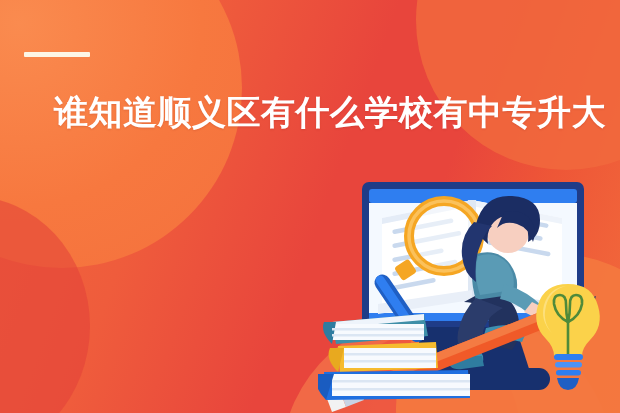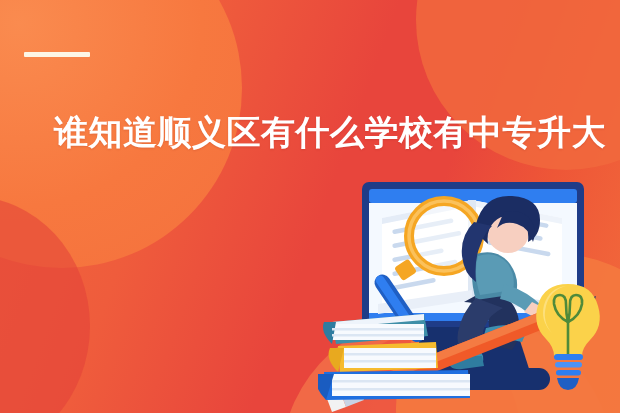--- a/index.html
+++ b/index.html
@@ -37,21 +37,21 @@
   #blob-mid-shadow{
     left:330px;bottom:-120px;width:190px;height:200px;
     background:#e8453c;opacity:.45;
   }
   
   #rule{
     position:absolute;left:24px;top:52px;width:66px;height:5px;
     background:#fdf6e6;border-radius:1px;
   }
   #title{
-    position:absolute;left:54px;top:112px;width:560px;
+    position:absolute;left:54px;top:92px;width:560px;
     color:#ffffff;
     font-size:34px;line-height:40px;letter-spacing:.5px;
     font-weight:700;white-space:nowrap;
     text-shadow:0 1px 2px rgba(140,30,20,.18);
   }
   
   #art{position:absolute;left:318px;top:172px;width:302px;height:241px;}
   #art svg{display:block;width:302px;height:241px;}
 </style>
 </head>

